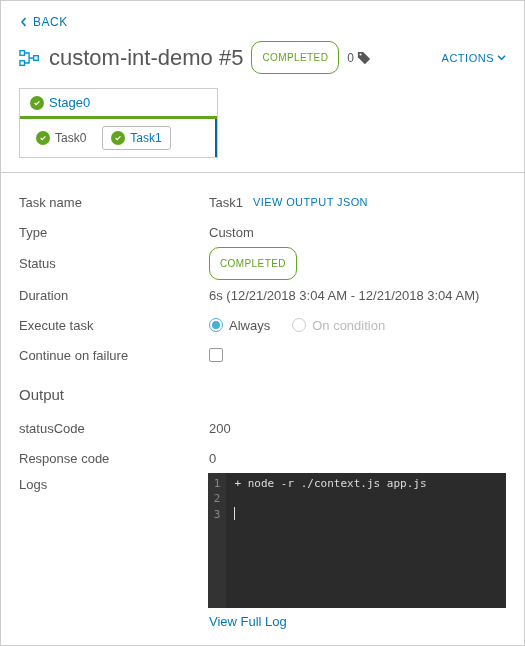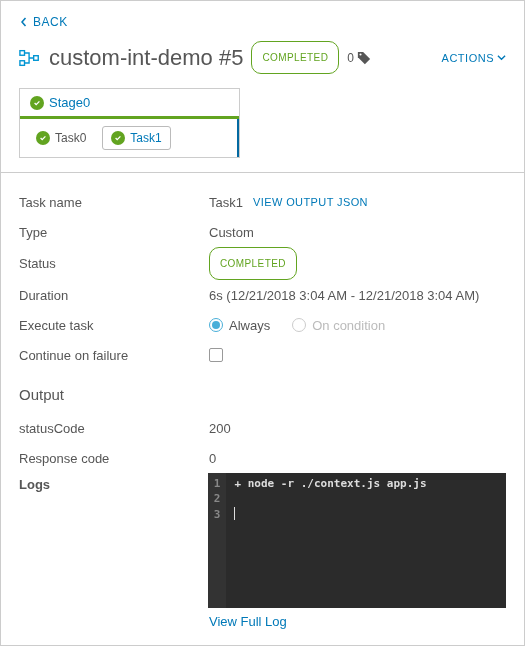--- a/index.html
+++ b/index.html
@@ -69,21 +69,21 @@
     letter-spacing: 0.5px;
     display: inline-flex;
     align-items: center;
     gap: 3px;
     cursor: pointer;
   }
   .actions-link svg { width: 9px; height: 9px; }
   
   .stage-box {
     border: 1px solid #ccc;
-    width: 221px;
+    width: 199px;
     margin-bottom: 6px;
   }
   .stage-header {
     padding: 6px 10px;
     border-bottom: 3px solid #62a420;
     display: flex;
     align-items: center;
     gap: 5px;
     color: #0079b8;
     font-size: 13px;
@@ -189,21 +189,20 @@
   .radio-label.disabled { color: #bbb; }
   .section-heading {
     font-size: 15px;
     color: #565656;
     margin: 16px 0 10px 0;
   }
   
   .logs-row {
     display: flex;
     align-items: flex-start;
-    font-weight: bold;
   }
   .logs-editor {
     background: #2b2b2b;
     color: #ddd;
     font-family: "Menlo", "Consolas", monospace;
     font-size: 11px;
     width: 300px;
     height: 135px;
     display: flex;
     overflow: hidden;

